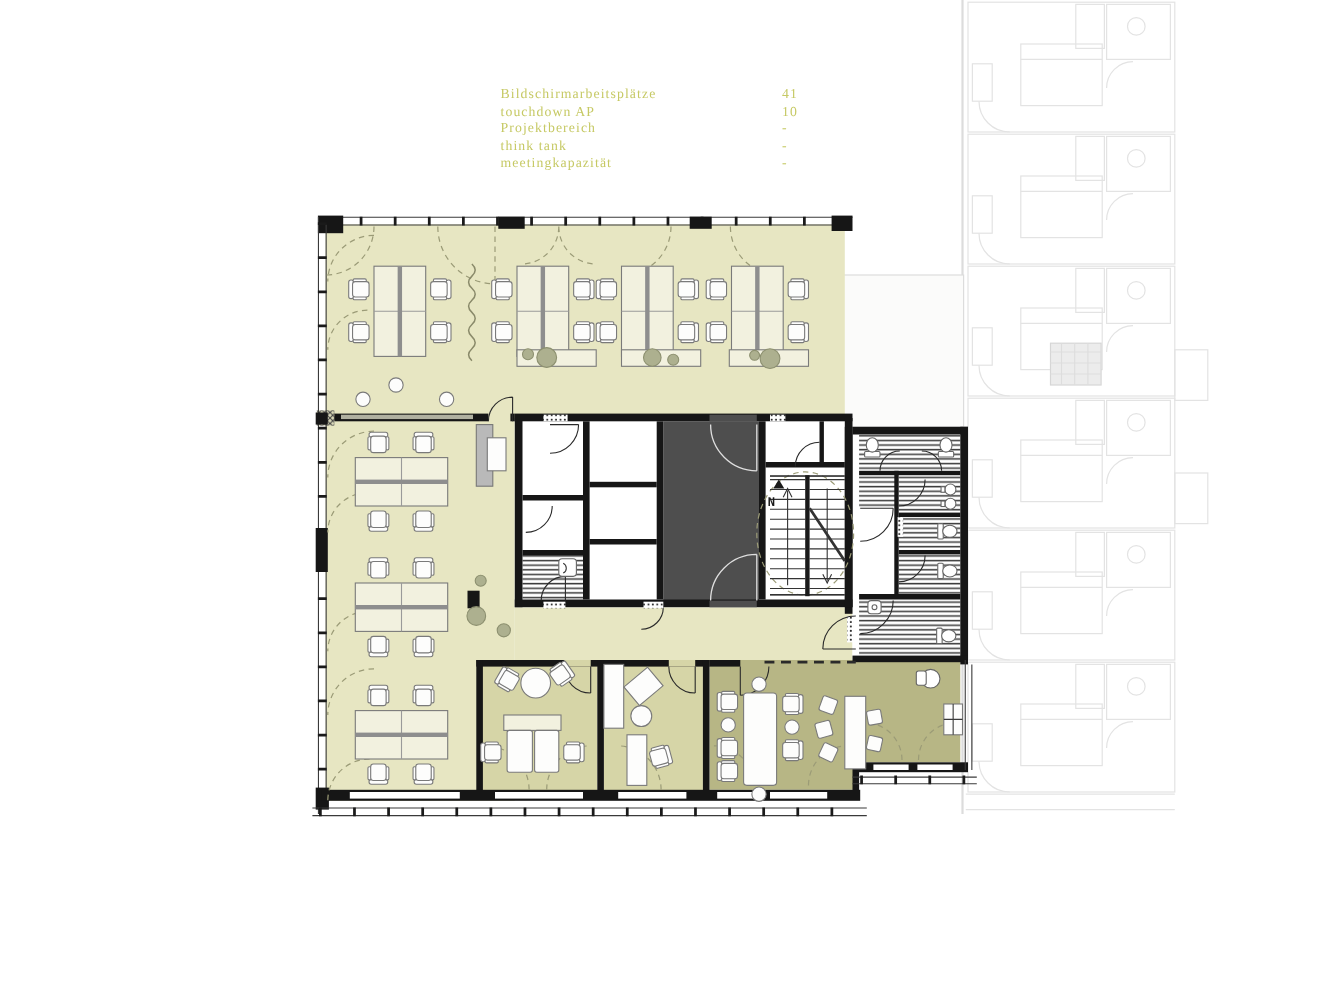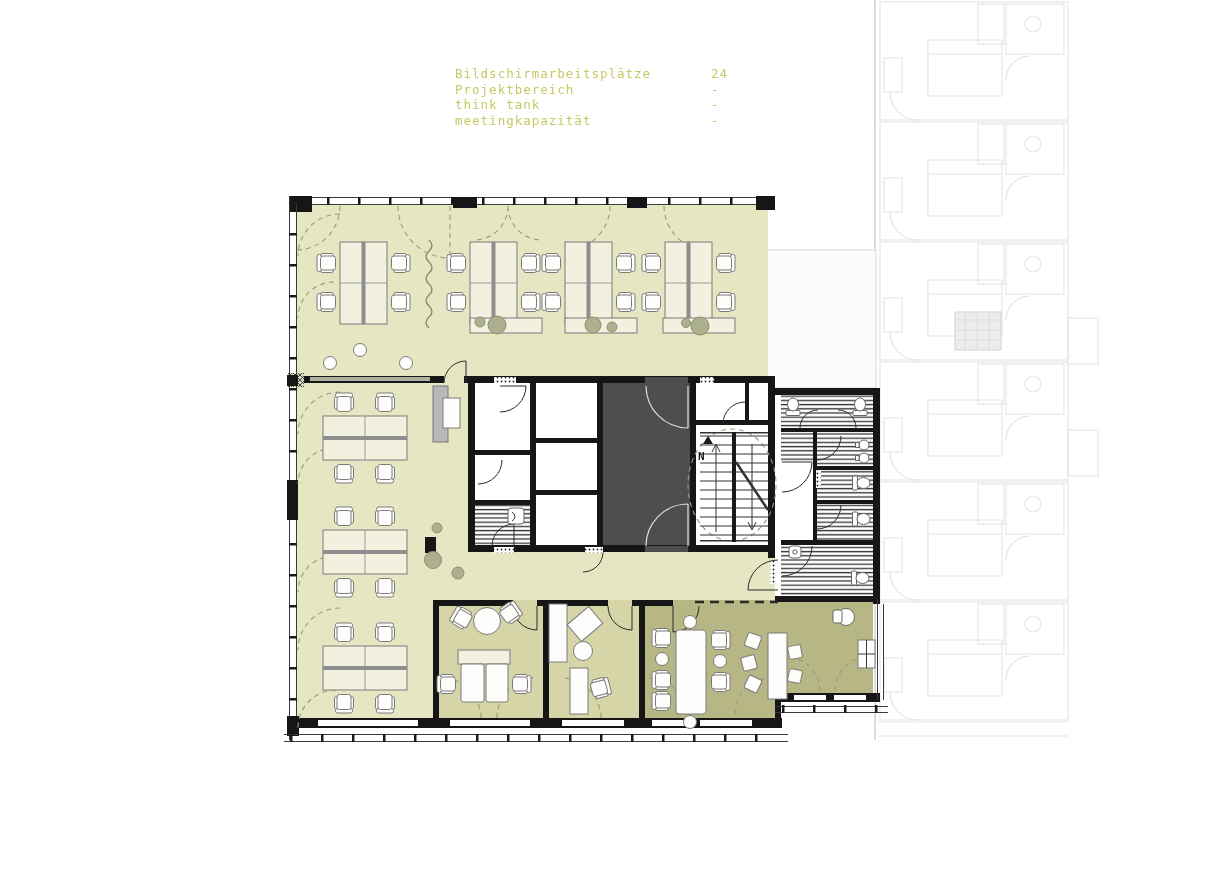--- a/index.html
+++ b/index.html
@@ -1,20 +1,20 @@
 <!DOCTYPE html>
 <html><head>
 <meta charset="utf-8">
 <style>
   html,body{margin:0;padding:0;background:#ffffff;}
   .stage{position:relative;width:1219px;height:895px;overflow:hidden;background:#fff;
          font-family:"DejaVu Sans Mono",monospace;}
   svg{position:absolute;left:0;top:0;}
-  .legend{position:absolute;left:455px;top:66px;width:280px;color:#c6c964;
-          font-size:12.5px;line-height:15.7px;letter-spacing:1px;}
+  .legend{position:absolute;left:455px;top:78px;width:280px;color:#c6c964;
+          font-size:12.5px;line-height:15.7px;letter-spacing:1px;font-family:Liberation Serif, serif;}
   .legend-row{display:flex;justify-content:space-between;white-space:nowrap;}
   .legend-row .v{min-width:24px;text-align:left;}
   
   .wall{fill:#161616;}
   .fw{fill:#fdfdfc;stroke:#7a7a7a;stroke-width:1;}
   .desk{fill:#f2f1df;stroke:#7a7a7a;stroke-width:1;}
   .dl{stroke:#9a9a9a;stroke-width:1;}
   .fx{fill:#ffffff;stroke:#666;stroke-width:1;}
   .darc{fill:none;stroke:#9b9b77;stroke-width:1.1;stroke-dasharray:5 4;}
   .sarc{fill:none;stroke:#2a2a2a;stroke-width:1;}
@@ -374,21 +374,25 @@
   <rect x="833" y="610" width="9" height="13" rx="2" class="fx"></rect>
   <rect x="858" y="640" width="17" height="28" class="fw"></rect>
   <path d="M858,654 h17 M866.5,640 v28" class="thin"></path>
 </g>
 
 </svg>
 
 <div class="legend">
   <div class="legend-row">
     <span class="l">Bildschirmarbeitsplätze</span>
-    <span class="v">24</span>
+    <span class="v">41</span>
+  </div>
+  <div class="legend-row">
+    <span class="l">touchdown AP</span>
+    <span class="v">10</span>
   </div>
   <div class="legend-row">
     <span class="l">Projektbereich</span>
     <span class="v">-</span>
   </div>
   <div class="legend-row">
     <span class="l">think tank</span>
     <span class="v">-</span>
   </div>
   <div class="legend-row">

